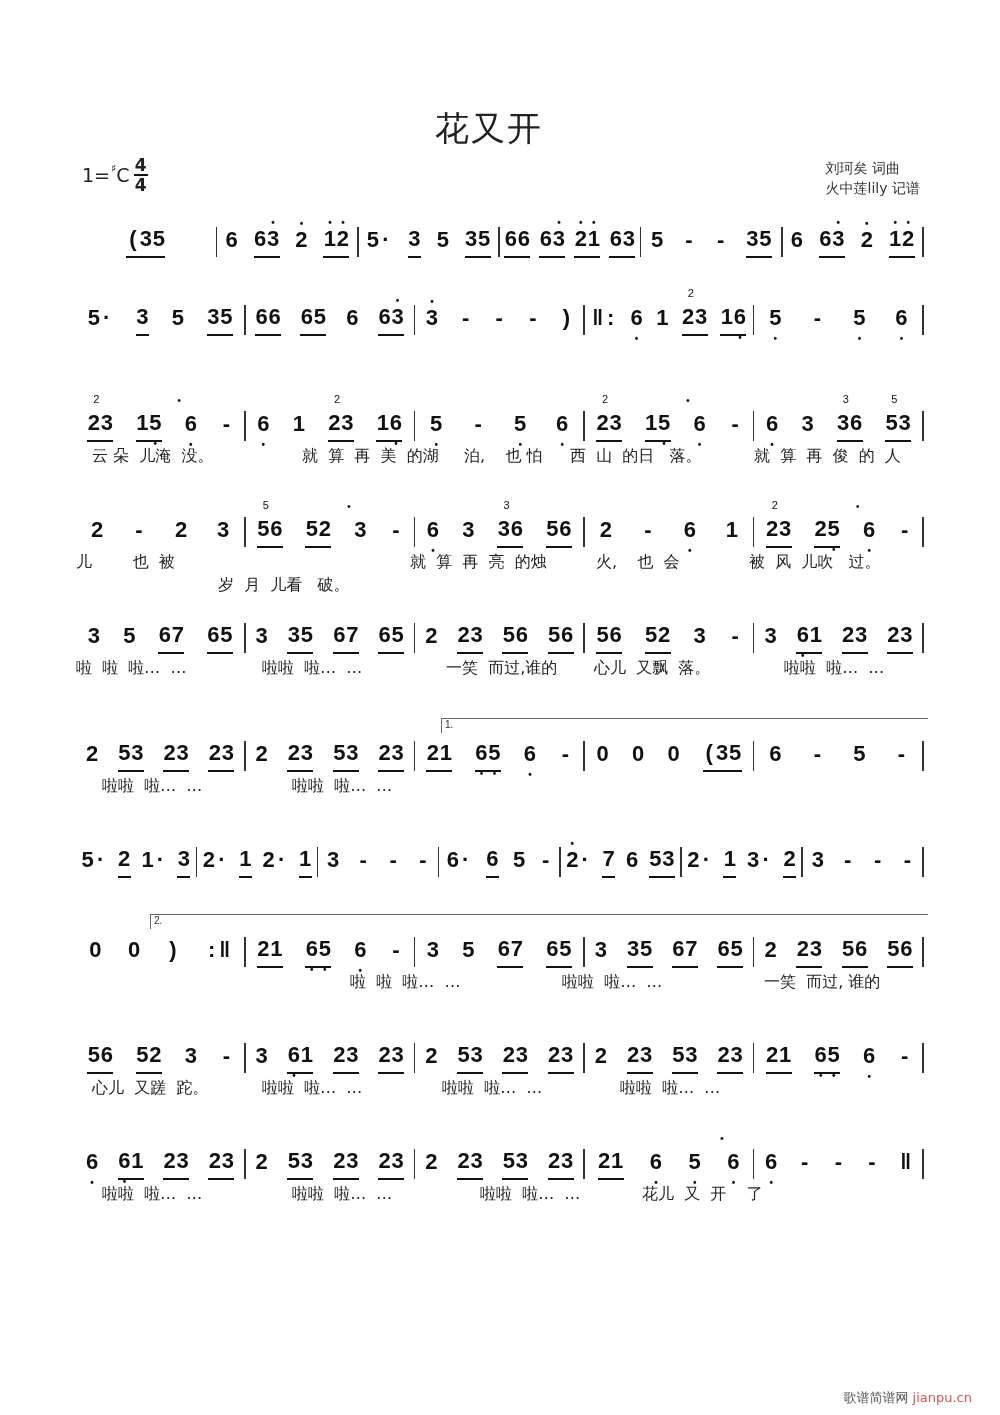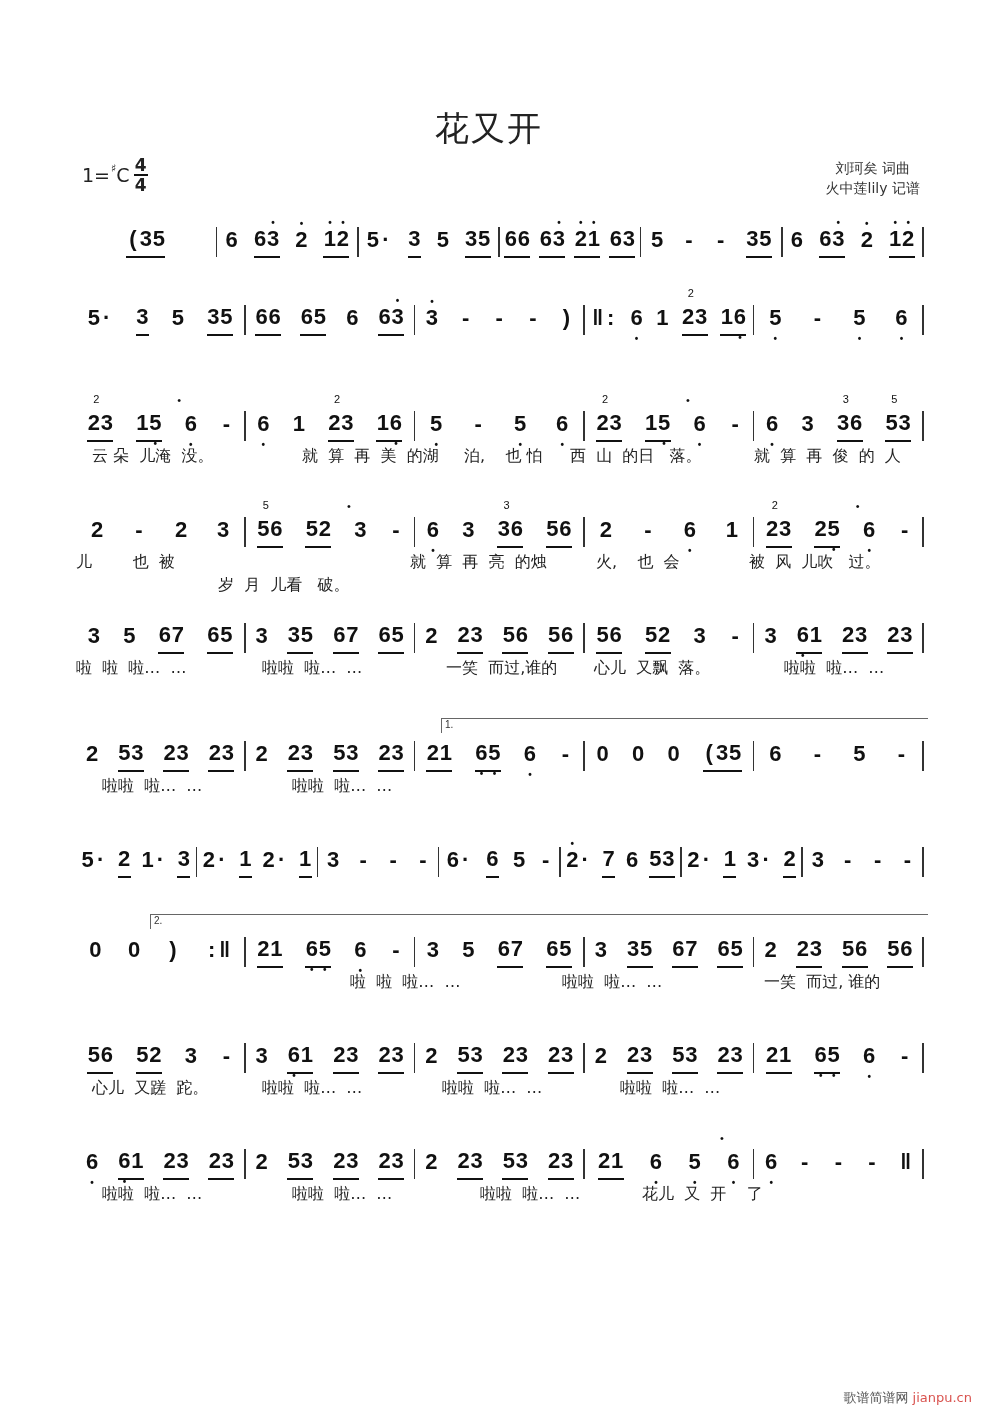--- a/index.html
+++ b/index.html
@@ -2,21 +2,21 @@
 <html><head>
 <meta charset="utf-8">
 <style>
   html,body{margin:0;padding:0;background:#ffffff;}
   body{width:1000px;height:1415px;position:relative;overflow:hidden;font-family:"Liberation Sans","DejaVu Sans",sans-serif;color:#111;}
   .title{position:absolute;left:0;width:978px;top:106px;text-align:center;font-size:34px;font-family:"DejaVu Sans",sans-serif;letter-spacing:2px;font-weight:normal;color:#222;}
   .key{position:absolute;left:82px;top:156px;font-size:19px;display:flex;align-items:center;font-family:"DejaVu Sans",sans-serif;color:#222;}
   .key .sharp{font-size:11px;position:relative;top:-7px;margin-left:1px;}
   .timesig{display:inline-flex;flex-direction:column;align-items:center;margin-left:4px;font-weight:bold;font-size:17px;line-height:18px;}
   .timesig .bar{width:14px;height:2px;background:#111;}
-  .credits{position:absolute;right:80px;top:158px;text-align:center;font-size:14px;line-height:20px;font-family:"DejaVu Sans",sans-serif;color:#333;}
+  .credits{position:absolute;right:80px;top:158px;text-align:left;font-size:14px;line-height:20px;font-family:"DejaVu Sans",sans-serif;color:#333;}
   .line{position:absolute;left:76px;width:848px;height:40px;}
   .notes{position:absolute;left:0;top:0;width:100%;height:40px;display:flex;align-items:center;justify-content:space-between;}
   .measure{display:flex;align-items:center;flex:1;justify-content:space-around;height:40px;}
   .bar{width:1.5px;height:30px;background:#333;}
   .tok{position:relative;font-weight:bold;font-size:22px;line-height:26px;display:inline-flex;align-items:flex-end;}
   .grp{position:relative;display:inline-flex;padding-bottom:4px;}
   .grp.u{border-bottom:2px solid #111;}
   .n{position:relative;display:inline-block;min-width:13px;text-align:center;}
   .n .up{position:absolute;top:-8px;left:50%;transform:translateX(-50%);font-size:10px;line-height:10px;}
   .n .dn{position:absolute;bottom:-13px;left:50%;transform:translateX(-50%);font-size:10px;line-height:10px;}

